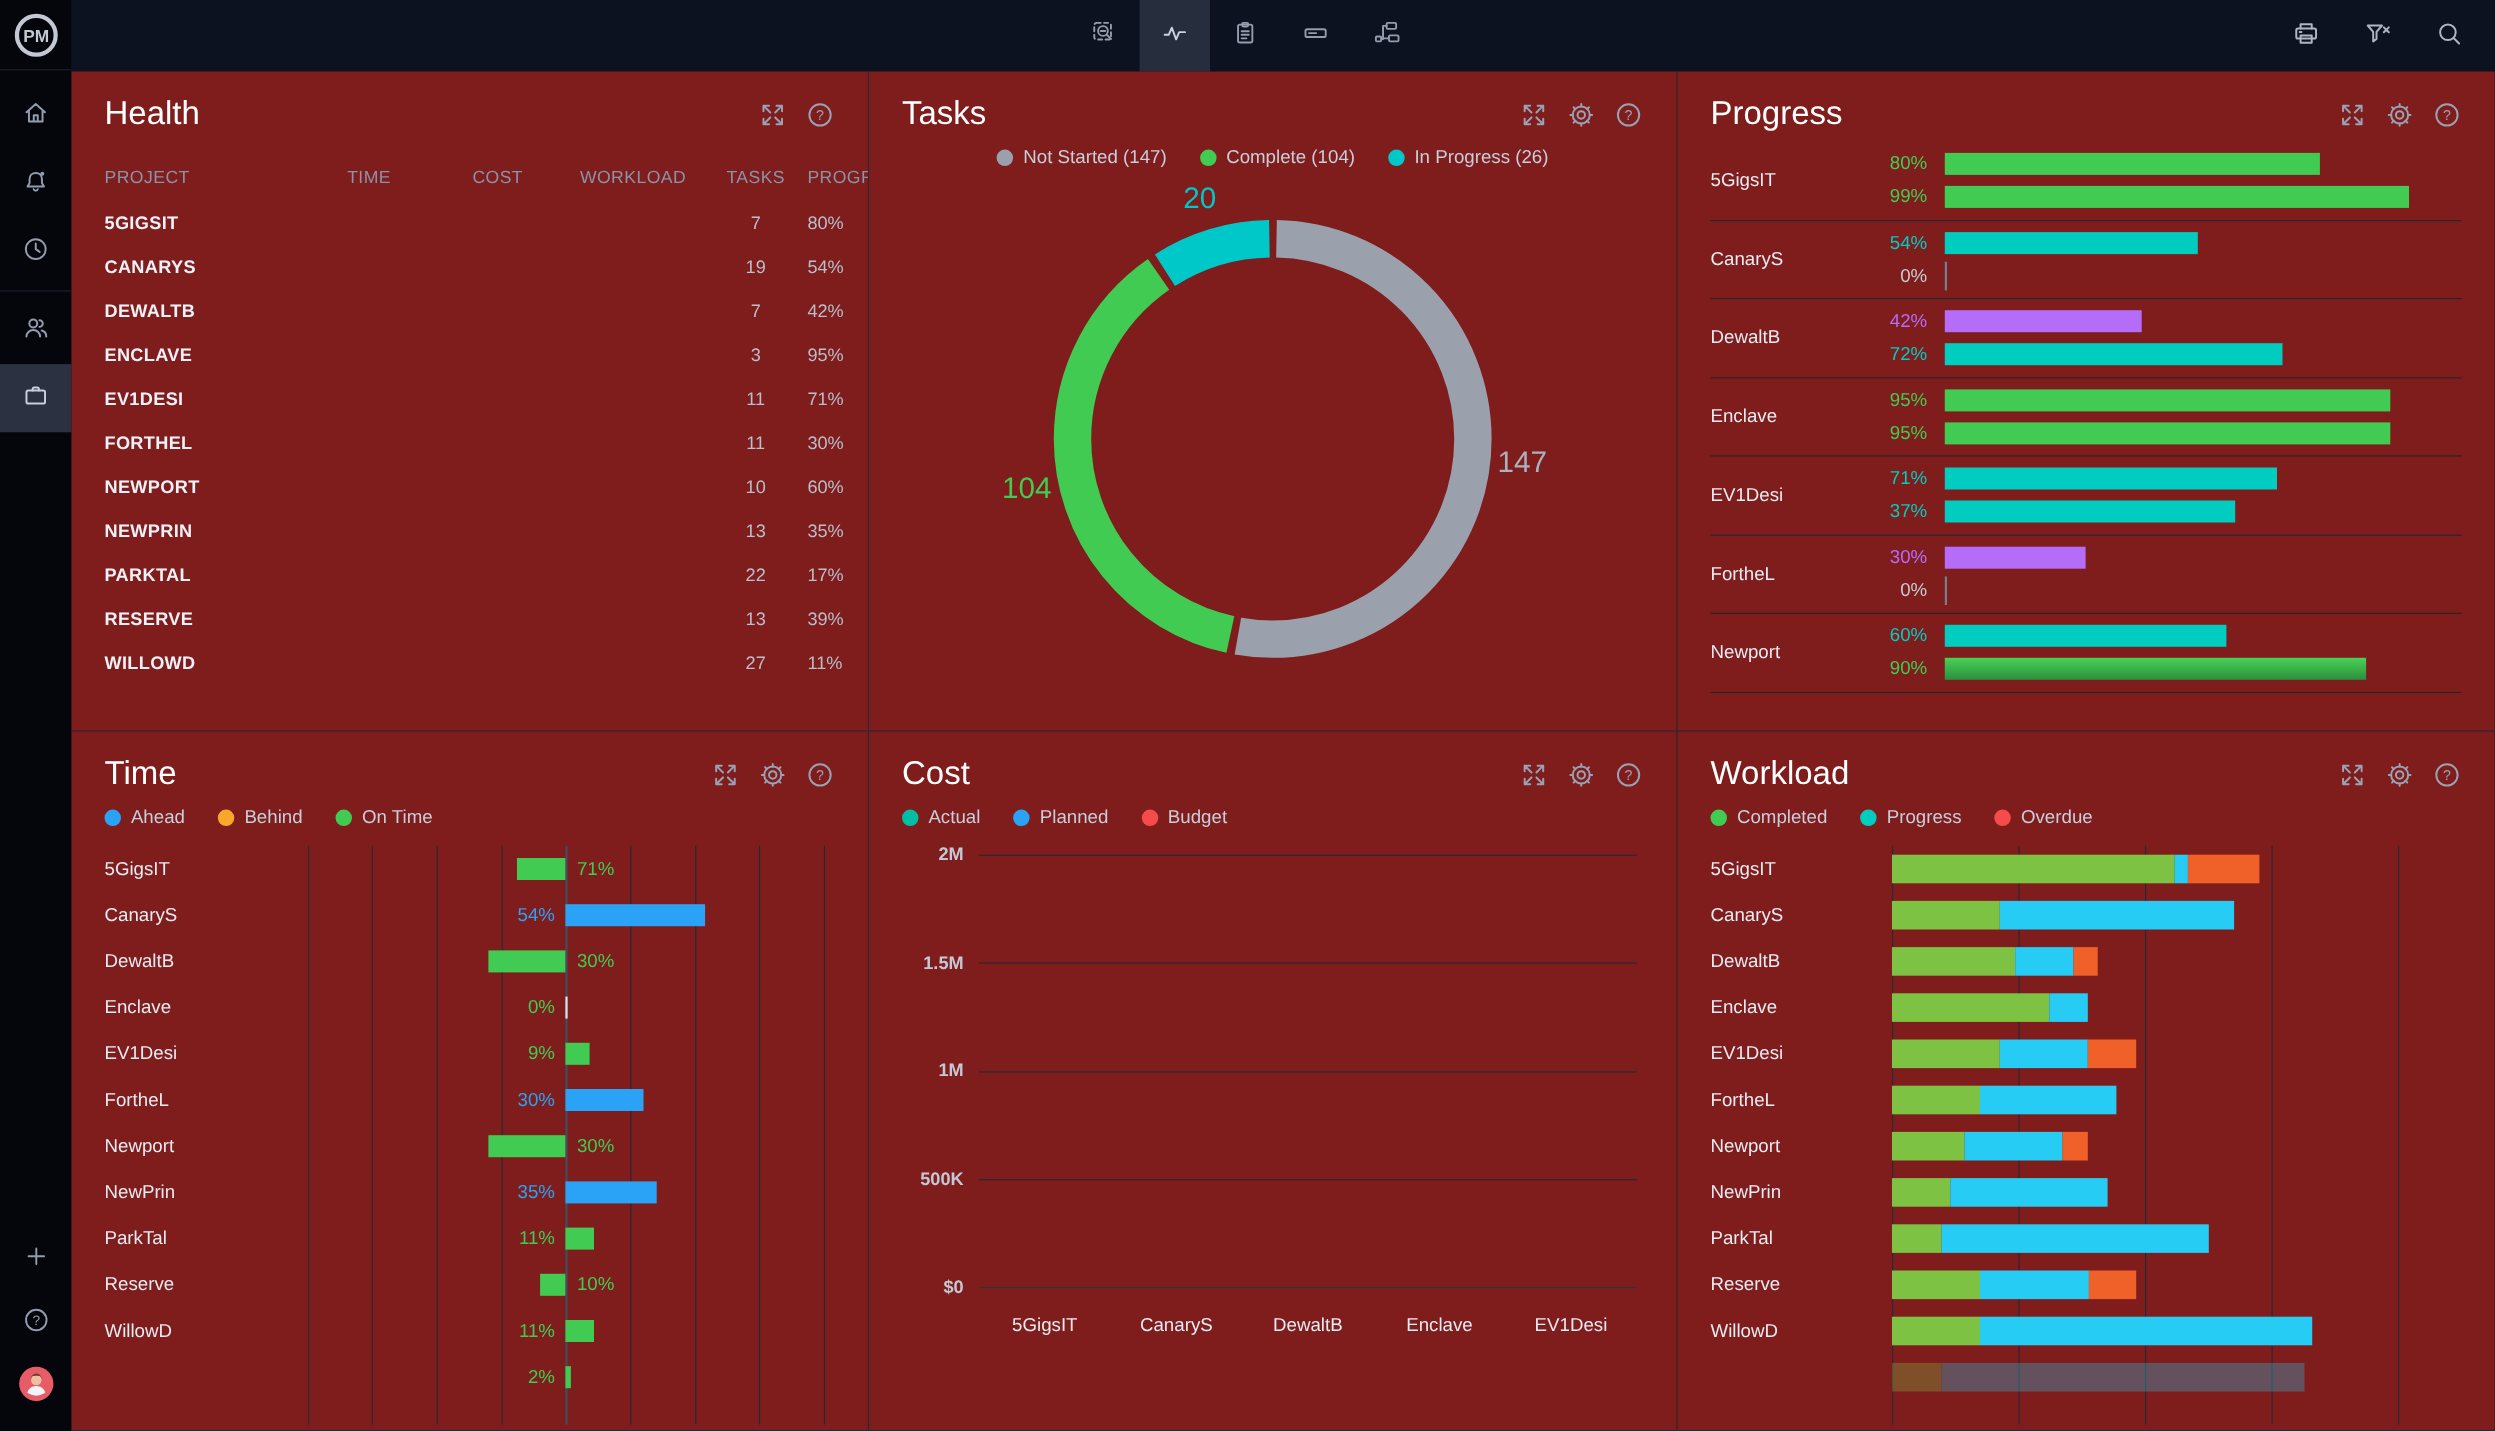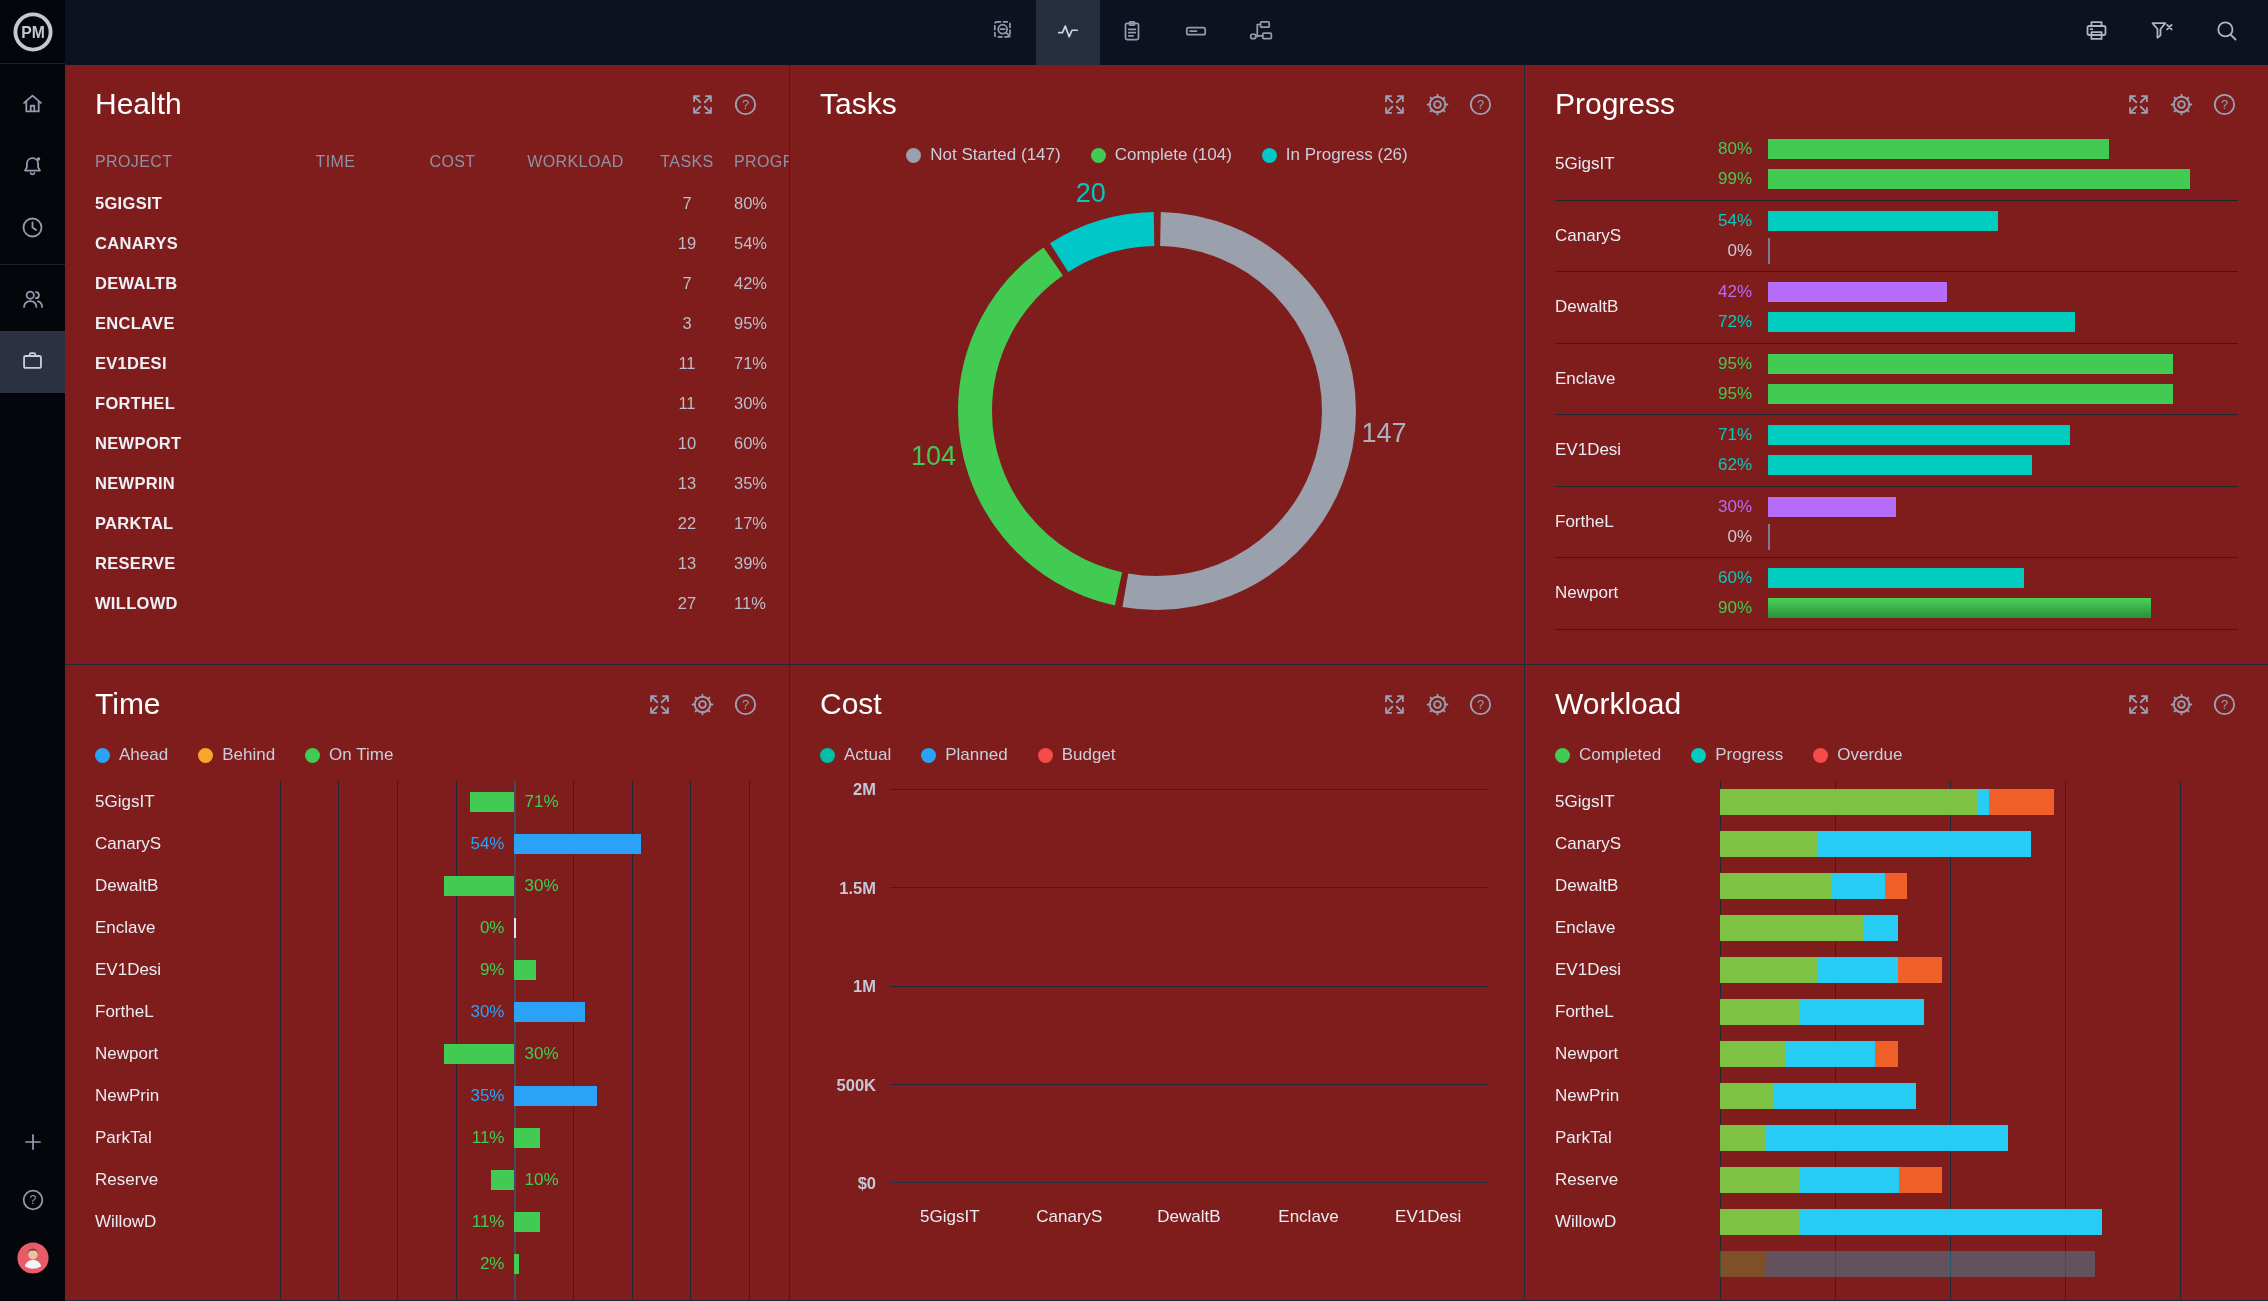--- a/index.html
+++ b/index.html
@@ -34,21 +34,21 @@
   
   #grid { flex:1; display:grid; grid-template-columns:725px 735px 1fr; grid-template-rows:600px 1fr; }
   .panel { background:#7f1d1d; border-right:1px solid #232938; border-bottom:1px solid #232938; padding:22px 30px 0 30px; position:relative; overflow:hidden; }
   .panel:nth-child(3n) { border-right:none; }
   .panel-head { display:flex; justify-content:space-between; align-items:flex-start; }
   .panel-title { font-size:30px; color:#ffffff; font-weight:400; }
   .panel-actions { display:flex; gap:16px; color:#99a1b3; margin-top:4px; }
   .panel-actions span { cursor:pointer; }
   .panel-actions svg { width:27px; height:27px; display:block; }
 
-  .legend { display:flex; align-items:center; gap:30px; margin-top:24px; font-size:17px; color:#c9cedb; }
+  .legend { display:flex; align-items:center; gap:30px; margin-top:12px; font-size:17px; color:#c9cedb; }
   .legend.center { justify-content:center; }
   .litem { display:flex; align-items:center; gap:9px; }
   .ldot { width:15px; height:15px; border-radius:50%; flex-shrink:0; }
 
   
   .h-grid { display:grid; grid-template-columns:182px 117px 117px 129px 94px 1fr; align-items:center; }
   #health-head { margin-top:20px; height:42px; color:#8b93a6; font-size:16px; letter-spacing:.4px; }
   .h-cell { text-align:center; }
   .h-cell:first-child { text-align:left; }
   .h-row { height:40px; font-size:16.5px; }
@@ -469,21 +469,21 @@
                 </div>
                 <div class="pr-track">
                   <div class="pr-bar" style="width:95%;background:#41cb53"></div>
                 </div>
               </div>
             </div>
             <div class="pr-row">
               <div class="pr-project">EV1Desi</div>
               <div class="pr-vals">
                 <span style="color:#00cdc0">71%</span>
-                <span style="color:#00cdc0">62%</span>
+                <span style="color:#00cdc0">37%</span>
               </div>
               <div class="pr-bars">
                 <div class="pr-track">
                   <div class="pr-bar" style="width:71%;background:#00cdc0"></div>
                 </div>
                 <div class="pr-track">
                   <div class="pr-bar" style="width:62%;background:#00cdc0"></div>
                 </div>
               </div>
             </div>

